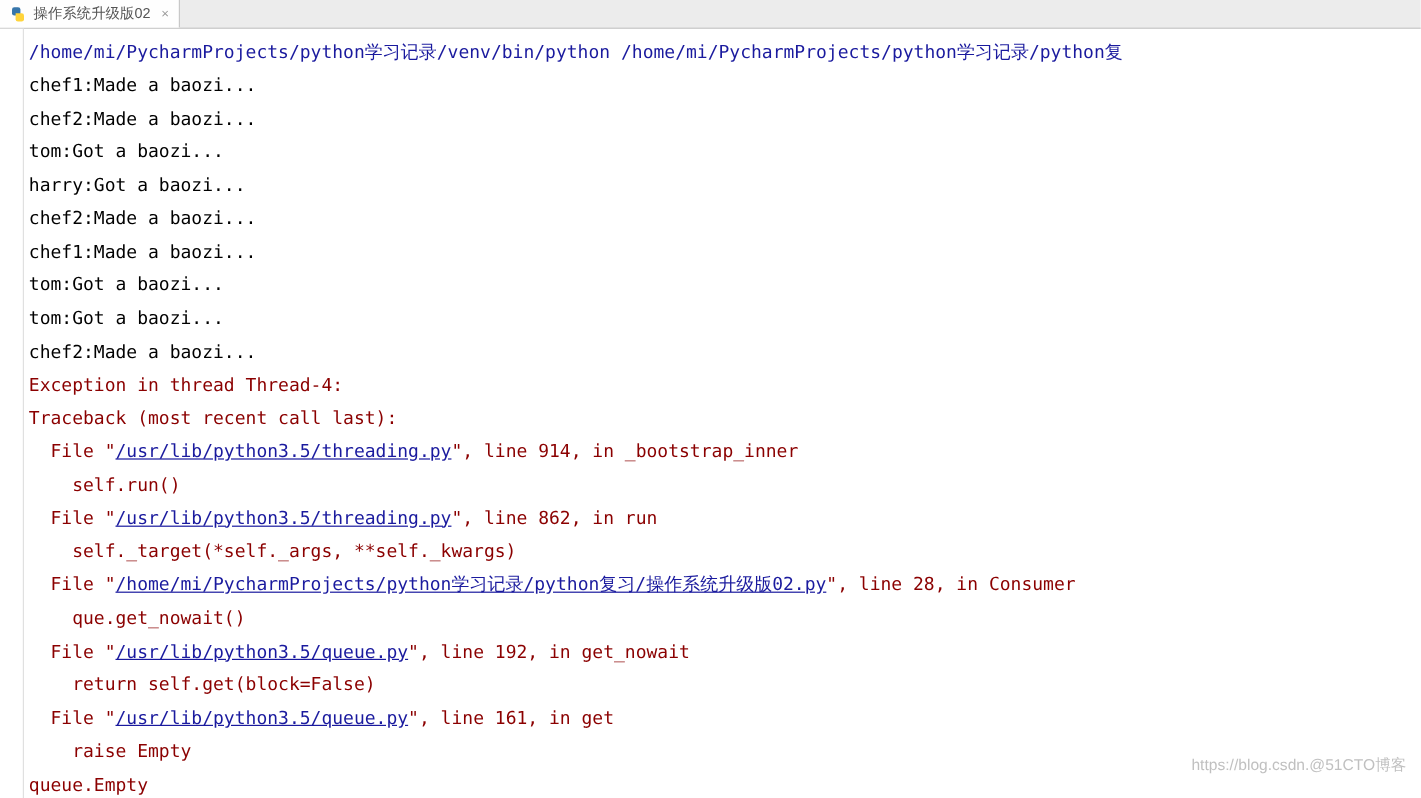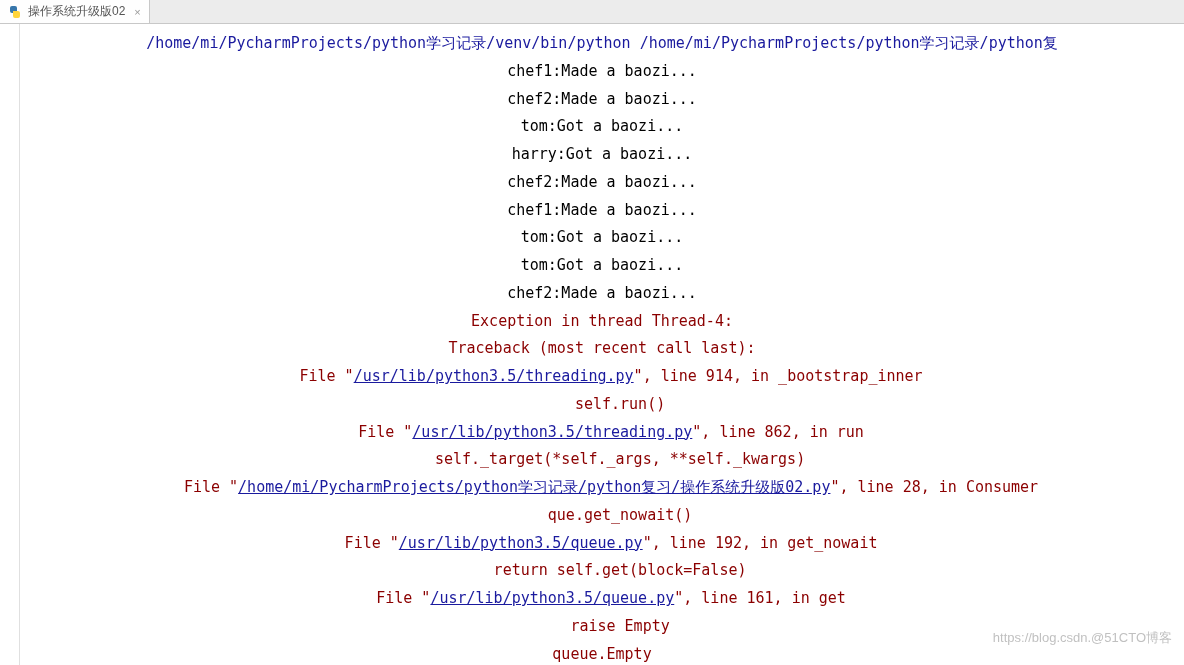--- a/index.html
+++ b/index.html
@@ -74,21 +74,20 @@
       position: absolute;
       left: 20px;
       top: 24px;
       right: 0;
       bottom: 0;
       padding: 6px 4px;
       white-space: pre;
       line-height: 1.85;
       color: #000;
       overflow: hidden;
-      text-align: center;
     }
     .cmd { color: #1a1a9e; }
     .err { color: #8b0000; }
     .link { color: #1a1a9e; text-decoration: underline; }
     .watermark {
       position: absolute;
       right: 12px;
       bottom: 18px;
       font-family: sans-serif;
       font-size: 13px;

